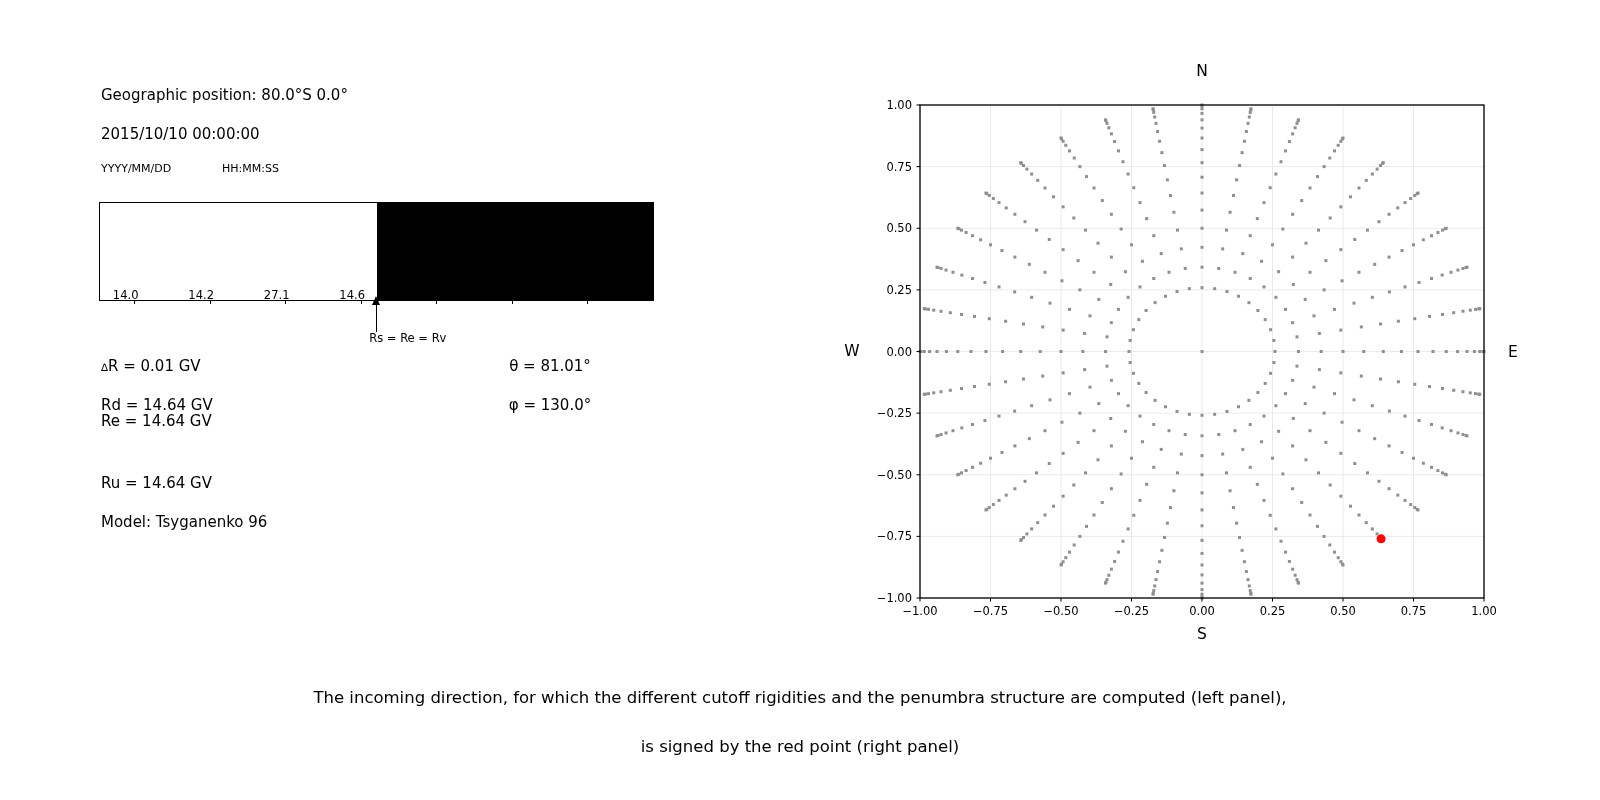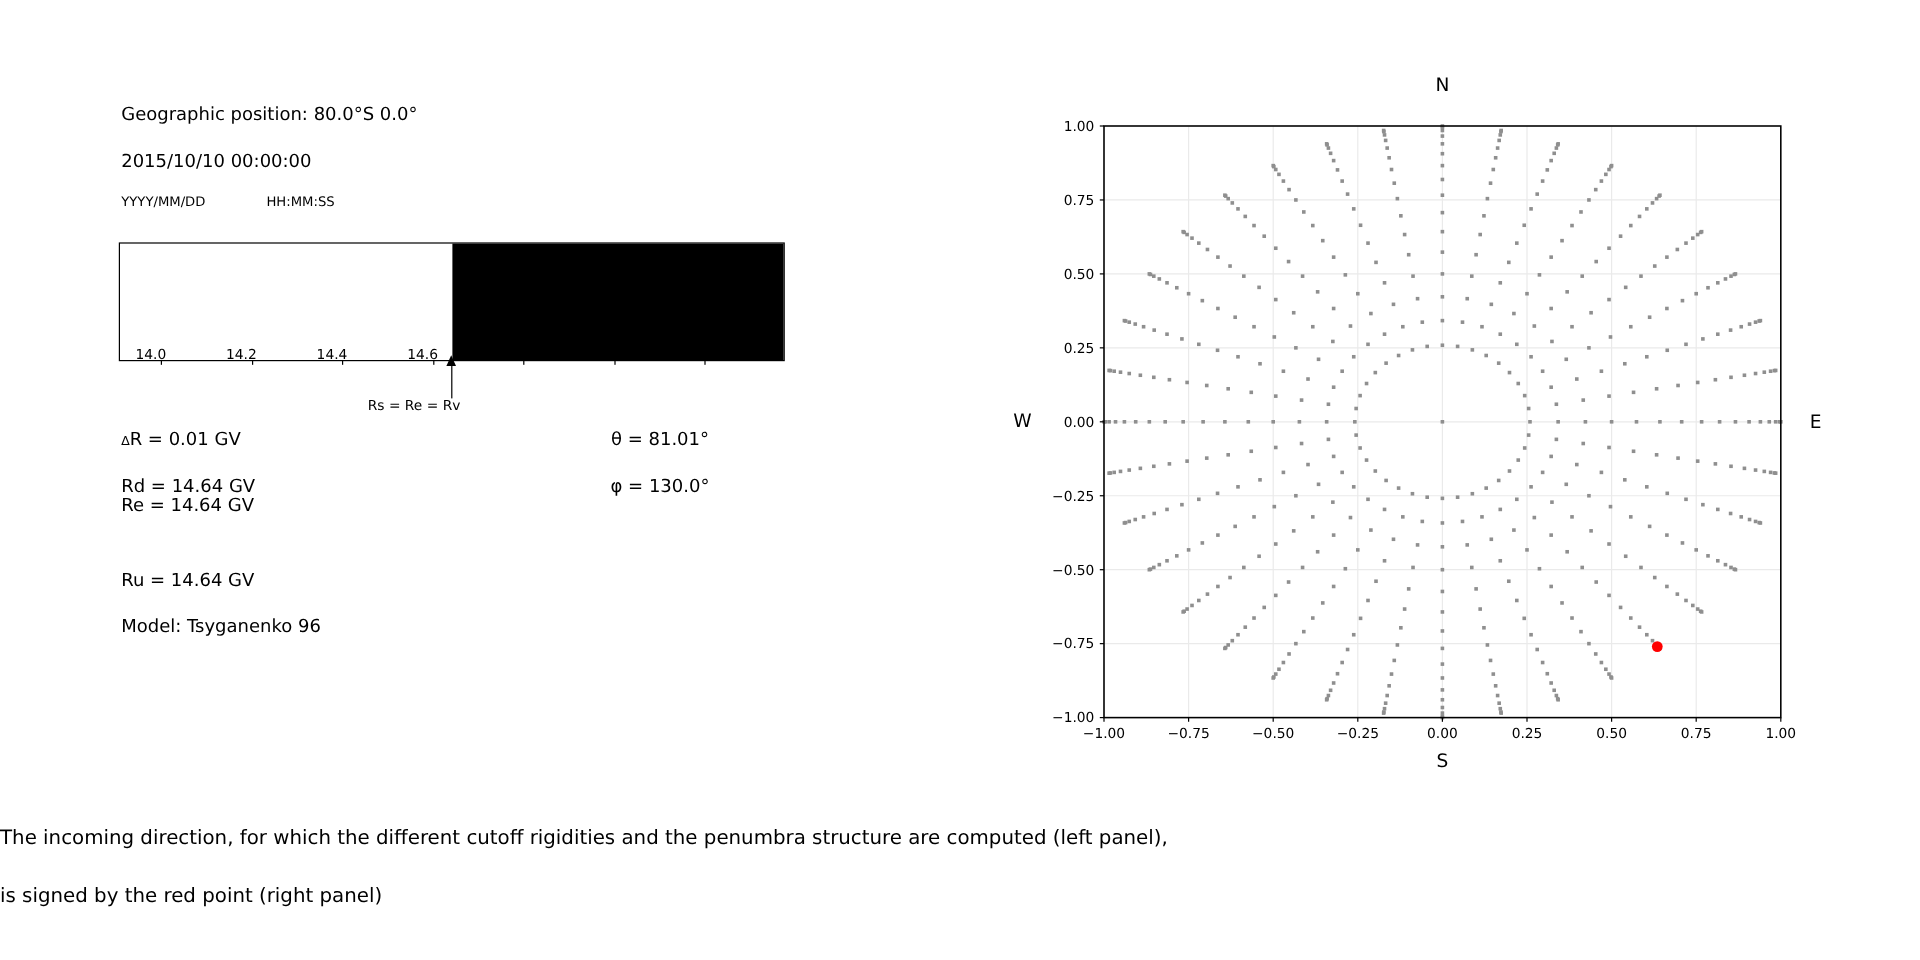--- a/index.html
+++ b/index.html
@@ -14,25 +14,25 @@
   .penumbra{
     position:absolute;left:99px;top:202px;width:553px;height:97px;
     border:1.6px solid #000;background:#ffffff;
   }
   .pen-black{position:absolute;top:0;height:100%;background:#000;}
   .ptick{position:absolute;top:300px;width:1px;height:4px;background:#000;}
   .ptick-label{position:absolute;top:288px;width:44px;text-align:left;font-size:11.5px;}
   .arrow-line{position:absolute;top:305px;width:1.3px;height:27px;background:#000;}
   .arrow-head{position:absolute;top:296px;width:0;height:0;
     border-left:4px solid transparent;border-right:4px solid transparent;border-bottom:9px solid #000;}
-  .arrow-label{position:absolute;top:331px;width:140px;text-align:left;font-size:11.5px;}
+  .arrow-label{position:absolute;top:331px;width:140px;text-align:right;font-size:11.5px;}
   .param{position:absolute;left:101px;font-size:15px;line-height:19px;}
   .angle{position:absolute;left:450px;width:200px;text-align:center;font-size:15px;line-height:19px;}
   .delta-sym{font-size:10.5px;}
-  .caption{position:absolute;left:0;top:687px;width:1600px;}
+  .caption{position:absolute;left:0;top:687px;width:1600px;text-align:center;}
   .cap-line1{font-size:16.5px;line-height:21px;margin-bottom:11px;}
   .cap-line2{font-size:16.5px;line-height:21px;margin-bottom:14px;margin-top:28px;}
   .credit{font-size:10.5px;line-height:13px;}
 </style>
 </head>
 <body>
 
 <div class="canvas">
 
   <div class="abs t15" style="left:101px;top:86px">Geographic position: 80.0°S 0.0°</div>
@@ -46,21 +46,21 @@
 
   <div class="penumbra">
     <div class="pen-black" id="pen-black" style="left: 50.1706%; width: 49.8294%;"></div>
   </div>
   <div id="pen-axis">
       <div class="abs ptick" style="left: 134.36px;"></div>
       <div class="abs ptick-label" style="left: 112.86px;">14.0</div>
       <div class="abs ptick" style="left: 209.855px;"></div>
       <div class="abs ptick-label" style="left: 188.355px;">14.2</div>
       <div class="abs ptick" style="left: 285.35px;"></div>
-      <div class="abs ptick-label" style="left: 263.85px;">14.4</div>
+      <div class="abs ptick-label" style="left: 263.85px;">27.1</div>
       <div class="abs ptick" style="left: 360.845px;"></div>
       <div class="abs ptick-label" style="left: 339.345px;">14.6</div>
       <div class="abs ptick" style="left: 436.34px;"></div>
       <div class="abs ptick-label" style="left: 414.84px;">14.8</div>
       <div class="abs ptick" style="left: 511.834px;"></div>
       <div class="abs ptick-label" style="left: 490.334px;">15.0</div>
       <div class="abs ptick" style="left: 587.329px;"></div>
       <div class="abs ptick-label" style="left: 565.829px;">15.2</div>
     </div>
 

